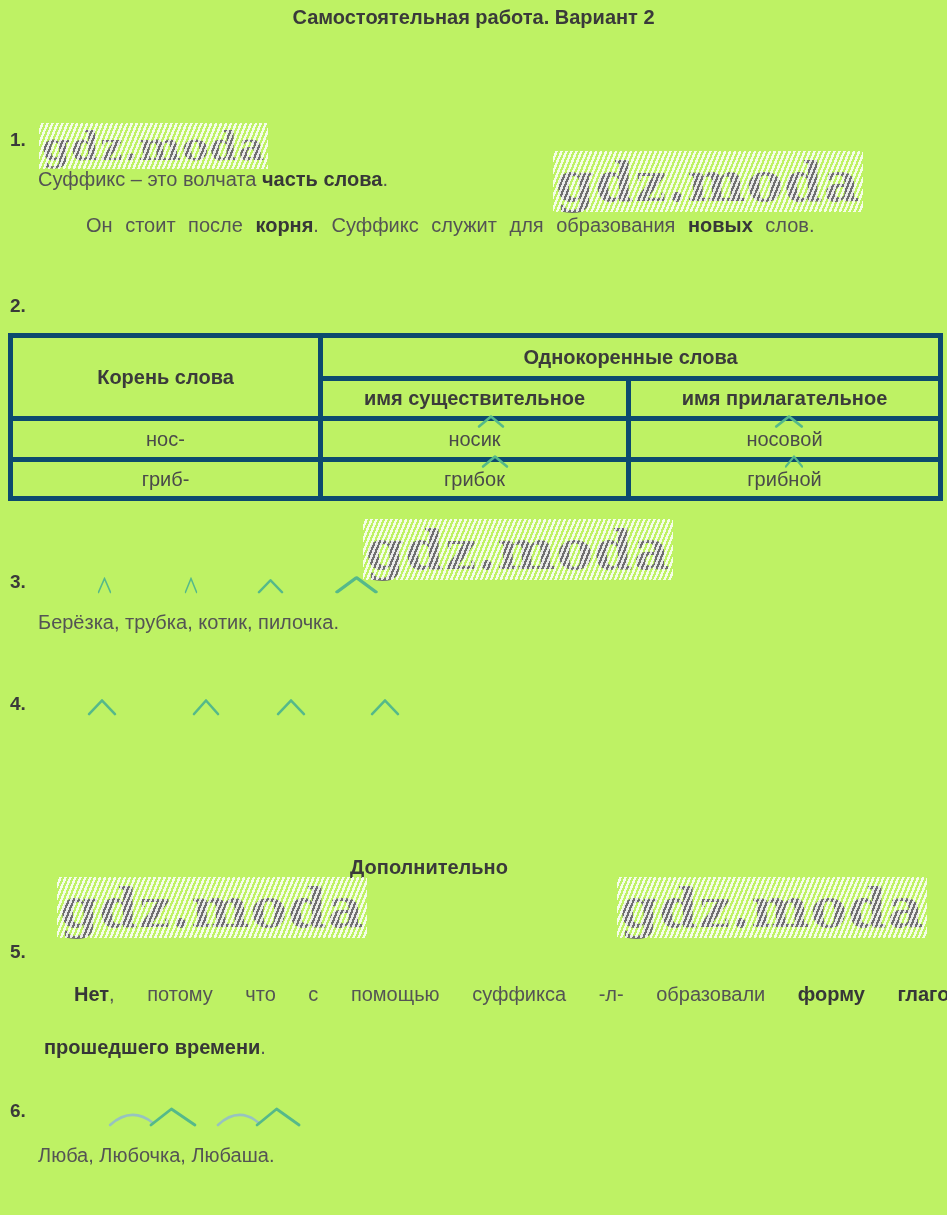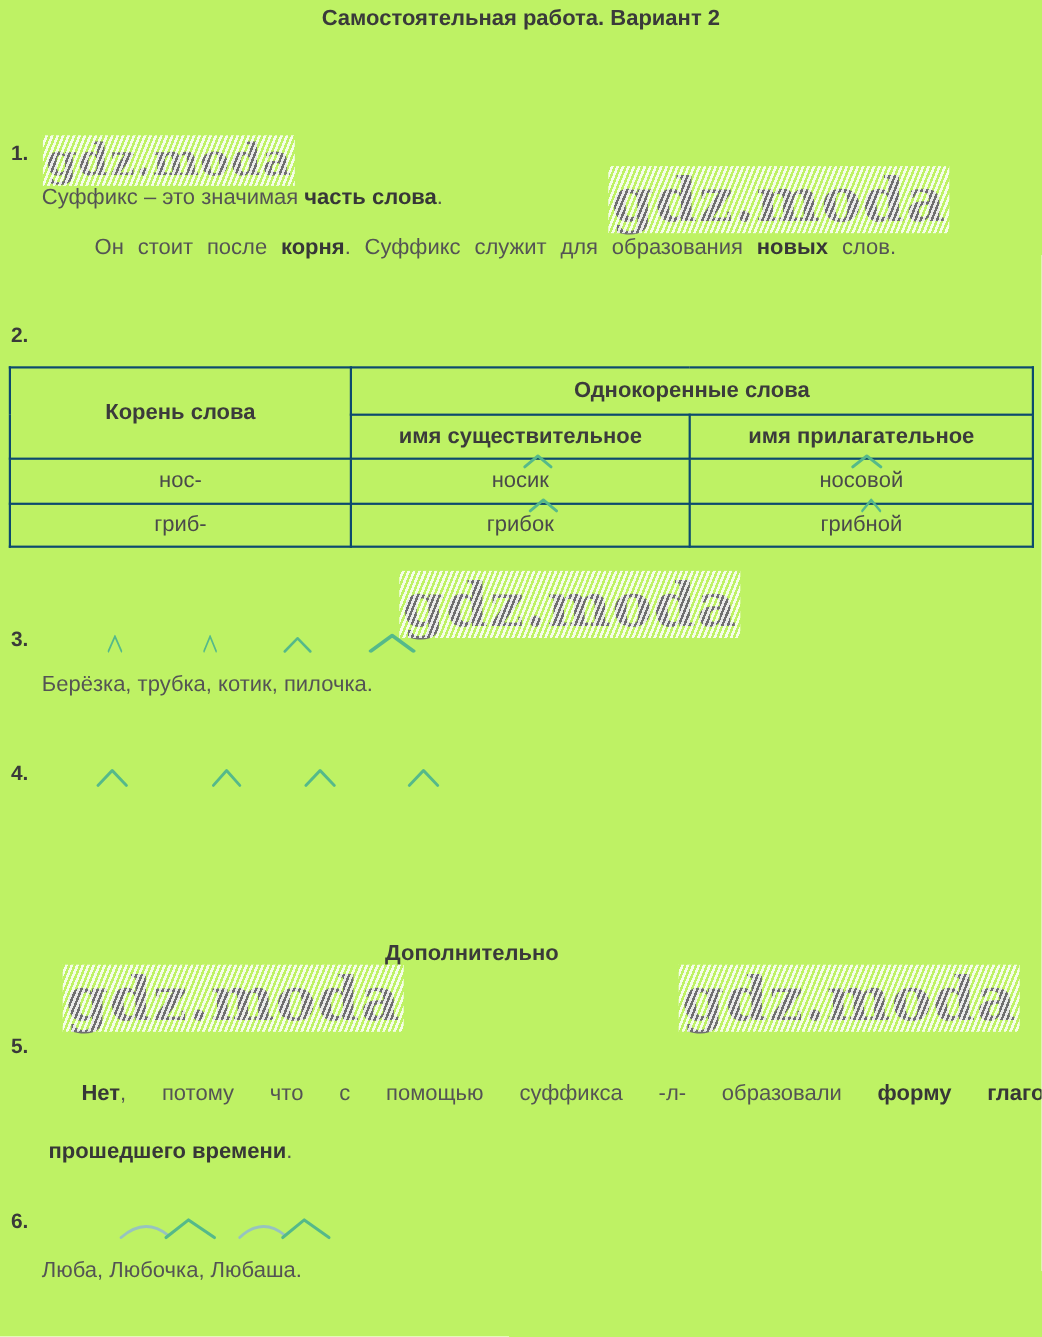--- a/index.html
+++ b/index.html
@@ -16,21 +16,21 @@
   .spread{word-spacing:7px;margin-left:48px;}
   .q5line{font-size:20px;margin-left:36px;}
   .wm{position:absolute;font-family:"DejaVu Serif",serif;font-weight:bold;
       color:#6f6f6f;letter-spacing:1px;line-height:1;white-space:nowrap;}
   .wm-s{font-size:40px;}
   .wm-l{font-size:55px;}
   .wm .hatch{position:absolute;inset:-3px;pointer-events:none;
       background:repeating-linear-gradient(112deg,rgba(255,255,255,0) 0 2.2px,rgba(255,255,255,.85) 2.2px 4.6px);}
   
   .wordtable{border-collapse:collapse;table-layout:fixed;}
-  .wordtable th,.wordtable td{border:2px solid #0c4a6e;text-align:center;
+  .wordtable th,.wordtable td{border:5px solid #0c4a6e;text-align:center;
       font-size:20px;padding:0;}
   .wordtable th{font-weight:bold;color:#3b3b3b;}
   .wordtable td{color:#4a4a4a;margin-top:32px;}
   .w{position:relative;display:inline-block;}
   .sfx{position:relative;display:inline-block;}
   .cell-caret{position:absolute;left:50%;top:-13px;transform:translateX(-50%);
       width:calc(100% + 8px);height:13px;overflow:visible;}
   .caret path,.cell-caret path{fill:none;stroke:#55b98a;stroke-width:2.6;
       stroke-linecap:round;stroke-linejoin:round;}
   .rootmark .arc{fill:none;stroke:#97c3bf;stroke-width:2.6;stroke-linecap:round;}
@@ -38,21 +38,21 @@
 </style>
 </head>
 <body>
 
 <div class="page">
 
   <div class="abs title" style="top:6px">Самостоятельная работа. Вариант 2</div>
 
   <div class="abs qnum" style="left:10px;top:129px">1.</div>
   <div class="wm wm-s" style="left:42px;top:126px"><span>gdz.moda</span><i class="hatch"></i></div>
-  <div class="abs bodyline" style="left:38px;top:168px"><span>Суффикс – это значимая </span><b>часть слова</b><span>.</span></div>
+  <div class="abs bodyline" style="left:38px;top:168px"><span>Суффикс – это волчата </span><b>часть слова</b><span>.</span></div>
   <div class="wm wm-l" style="left:556px;top:154px"><span>gdz.moda</span><i class="hatch"></i></div>
   <div class="abs bodyline spread" style="left:38px;top:214px"><span>Он стоит после </span><b>корня</b><span>. Суффикс служит для образования </span><b>новых</b><span> слов.</span></div>
 
   <div class="abs qnum" style="left:10px;top:295px">2.</div>
   <table class="abs wordtable" style="left:8px;top:333px;width:930px">
     <colgroup>
         <col style="width:310px">
         <col style="width:308px">
         <col style="width:312px">
       </colgroup>

